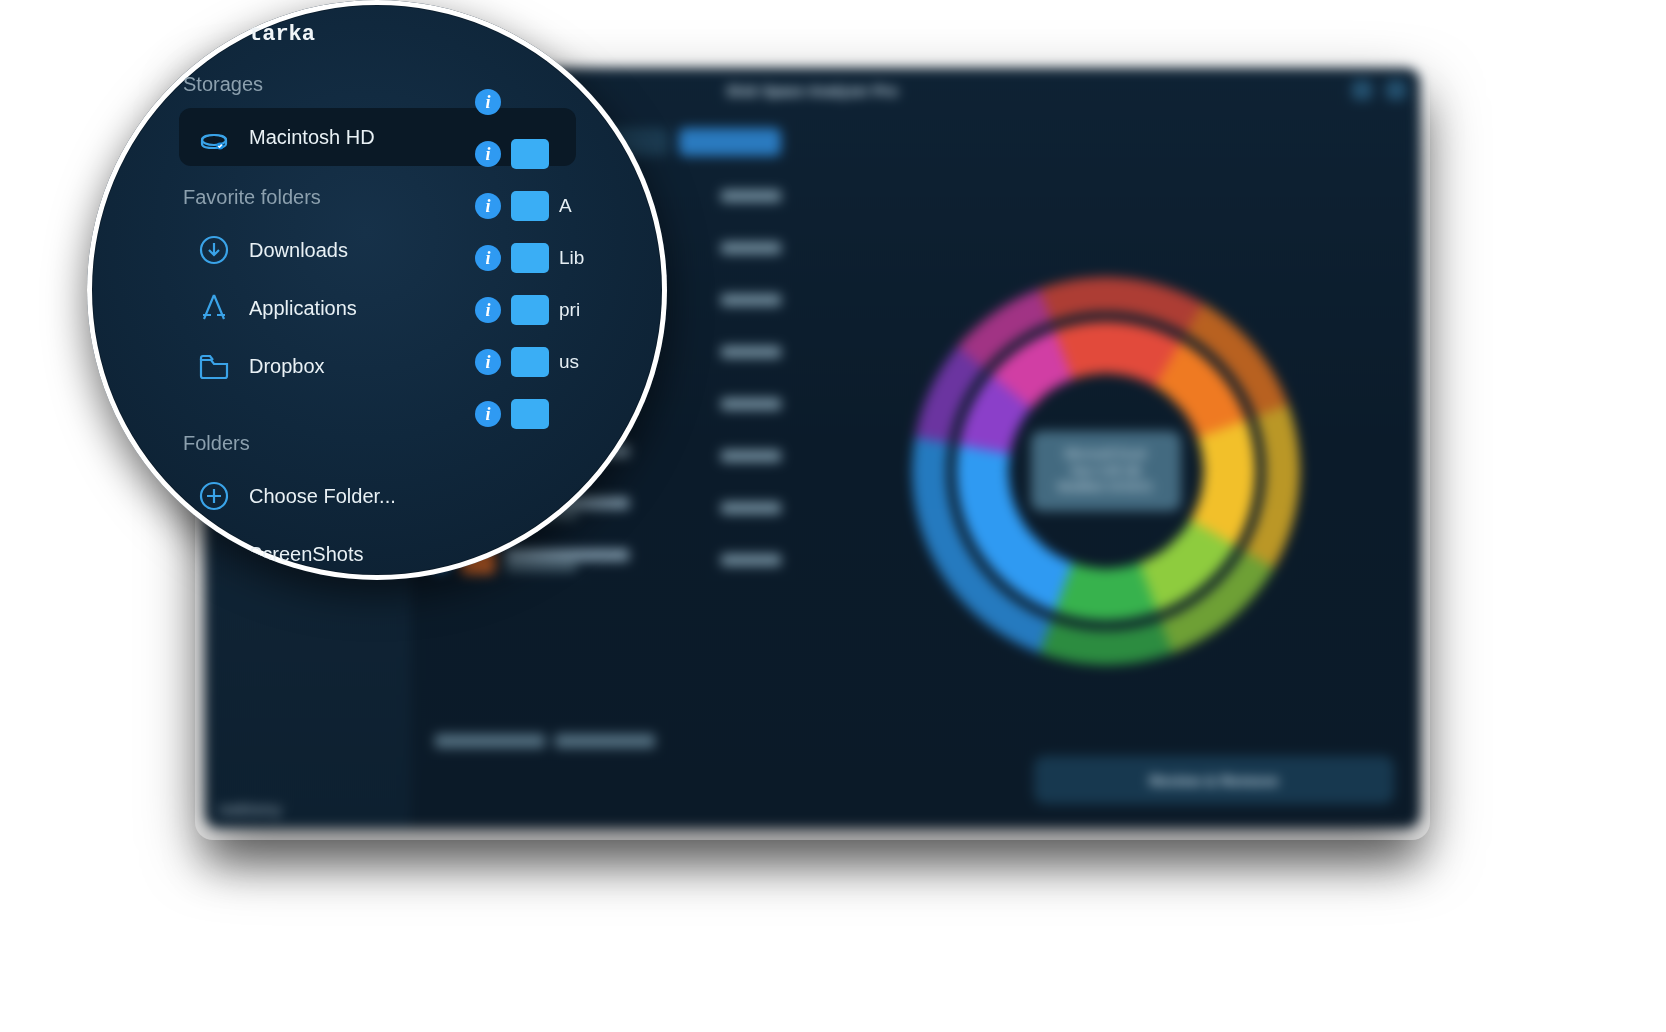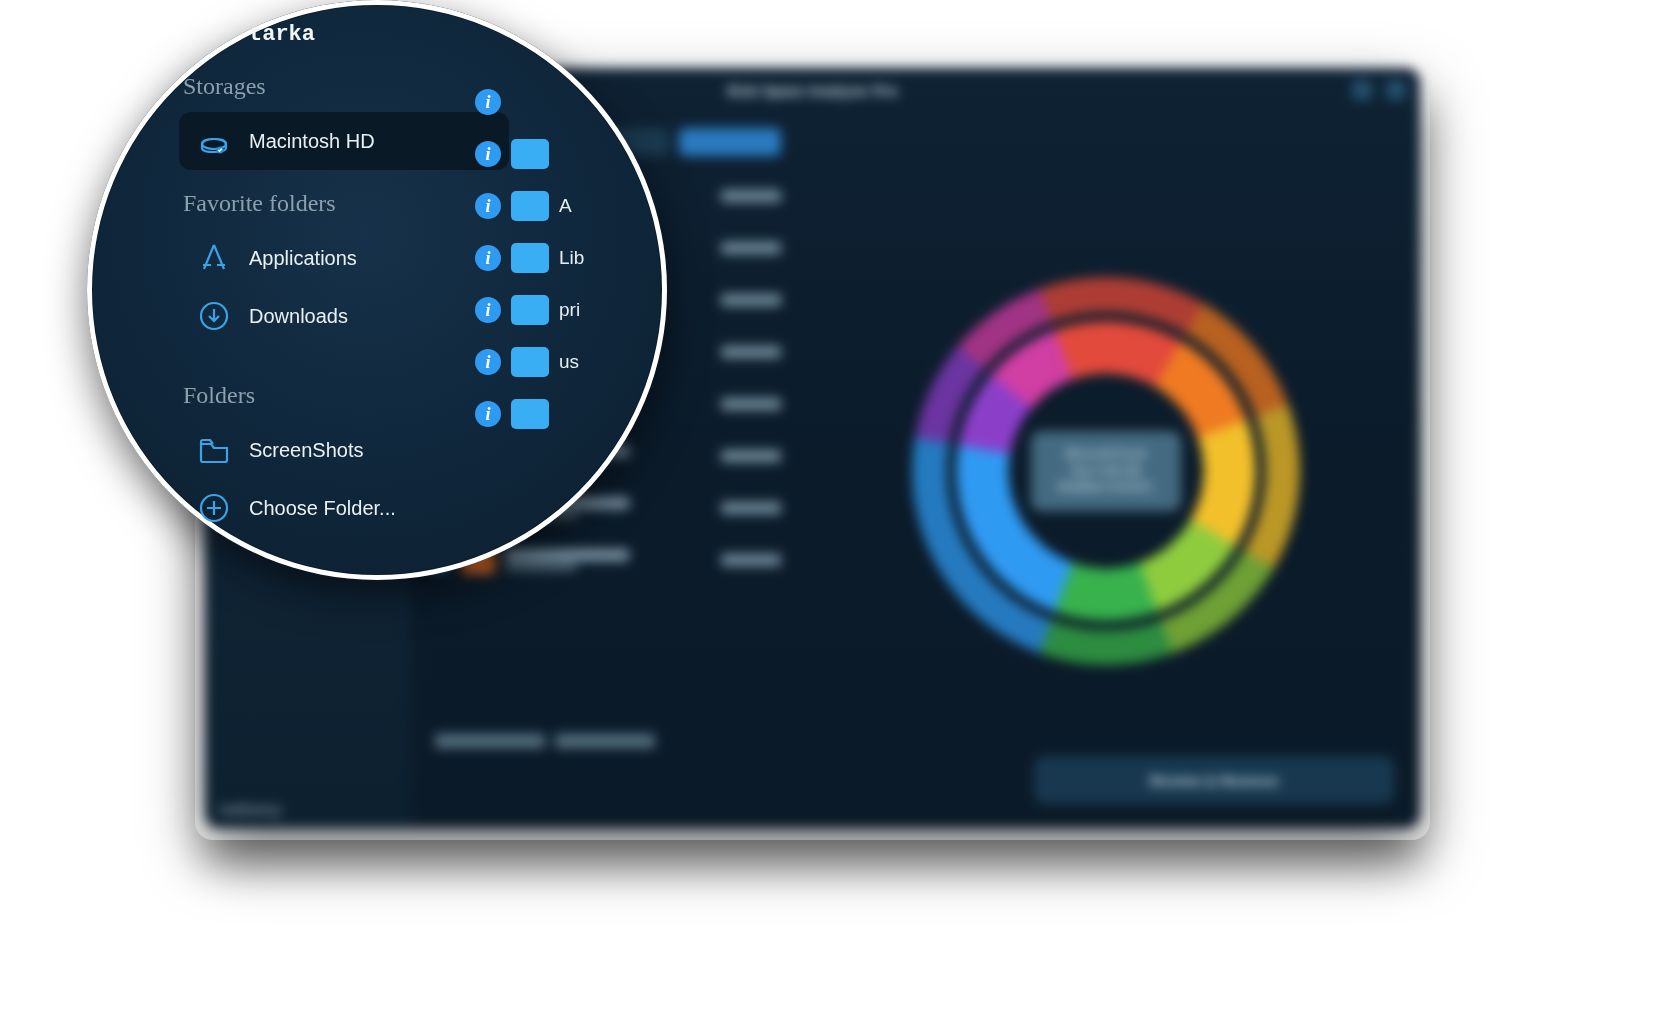--- a/index.html
+++ b/index.html
@@ -117,32 +117,31 @@
                 inset 0 0 0 6px rgba(0,0,0,.2);
   }
   .mag-inner {
     position:absolute; left:0; top:0; width:680px;
     padding: 0 0 0 92px;
     color:#9bb0bf;
     font-size:19px;
   }
   .mag-user { font-size:22px; font-weight:700; color:#f0f5f8; margin:22px 0 26px 70px;font-family:Liberation Mono, monospace;}
   .mag-section {
-    font-size:24px; font-weight:500; color:#8ca0ae;
+    font-size:20px; font-weight:500; color:#8ca0ae;
     margin: 2px 0 12px 4px;
-    font-family: Liberation Serif, serif;
   }
 
   .mag-item {
     display:flex; align-items:center; gap:18px;
     height:58px; padding:0 14px 0 18px;
     border-radius:12px;
     color:#e9f1f5; font-size:20px; font-weight:500;
     cursor:pointer;
-    width: 330px;
+    width: 397px;
   }
   .mag-item.selected {
     background:#0a1926;
   }
   .mag-item .icon { width:34px; height:34px; display:flex; align-items:center; justify-content:center; flex:none;}
   .mag-item .icon svg { width:34px; height:34px; stroke:#3aa3e8; fill:none; stroke-width:2.2; }
   .mag-item.selected .icon svg { stroke:#3aa3e8; }
 
   
   .mag-files {
@@ -301,58 +300,67 @@
           </svg>
       </span>
       <span>Macintosh HD</span>
     </div>
 
     <div class="mag-section" style="margin-top:20px">Favorite folders</div>
 
     <div class="mag-item">
       <span class="icon">
         <svg viewBox="0 0 34 34">
-            <path d="M17 4l5 12M17 4l-5 12M6 24h8M20 24h8M12 16l-5 12M22 16l5 12"></path>
-          </svg>
-      </span>
-      <span>Applications</span>
-    </div>
-
-    <div class="mag-item">
-      <span class="icon">
-        <svg viewBox="0 0 34 34">
             <circle cx="17" cy="17" r="13"></circle>
             <path d="M17 10v12M12 17l5 5 5-5"></path>
           </svg>
       </span>
       <span>Downloads</span>
     </div>
 
-
-    <div class="mag-section" style="margin-top:37px">Folders</div>
+    <div class="mag-item">
+      <span class="icon">
+        <svg viewBox="0 0 34 34">
+            <path d="M17 4l5 12M17 4l-5 12M6 24h8M20 24h8M12 16l-5 12M22 16l5 12"></path>
+          </svg>
+      </span>
+      <span>Applications</span>
+    </div>
 
     <div class="mag-item">
       <span class="icon">
         <svg viewBox="0 0 34 34">
             <path d="M4 11h10l3 4h13v12a2 2 0 0 1-2 2H6a2 2 0 0 1-2-2z"></path>
             <path d="M4 11V9a2 2 0 0 1 2-2h7l3 4"></path>
           </svg>
       </span>
-      <span>ScreenShots</span>
-    </div>
+      <span>Dropbox</span>
+    </div>
+
+    <div class="mag-section" style="margin-top:37px">Folders</div>
 
     <div class="mag-item">
       <span class="icon">
         <svg viewBox="0 0 34 34">
             <circle cx="17" cy="17" r="13"></circle>
             <path d="M17 10v14M10 17h14"></path>
           </svg>
       </span>
       <span>Choose Folder...</span>
     </div>
+
+    <div class="mag-item">
+      <span class="icon">
+        <svg viewBox="0 0 34 34">
+            <path d="M4 11h10l3 4h13v12a2 2 0 0 1-2 2H6a2 2 0 0 1-2-2z"></path>
+            <path d="M4 11V9a2 2 0 0 1 2-2h7l3 4"></path>
+          </svg>
+      </span>
+      <span>ScreenShots</span>
+    </div>
   </div>
 
   <div class="mag-files">
     <div class="mf-row">
       <span class="mf-info">i</span>
     </div>
     <div class="mf-row">
       <span class="mf-info">i</span>
       <span class="mf-ficon"></span>
     </div>

